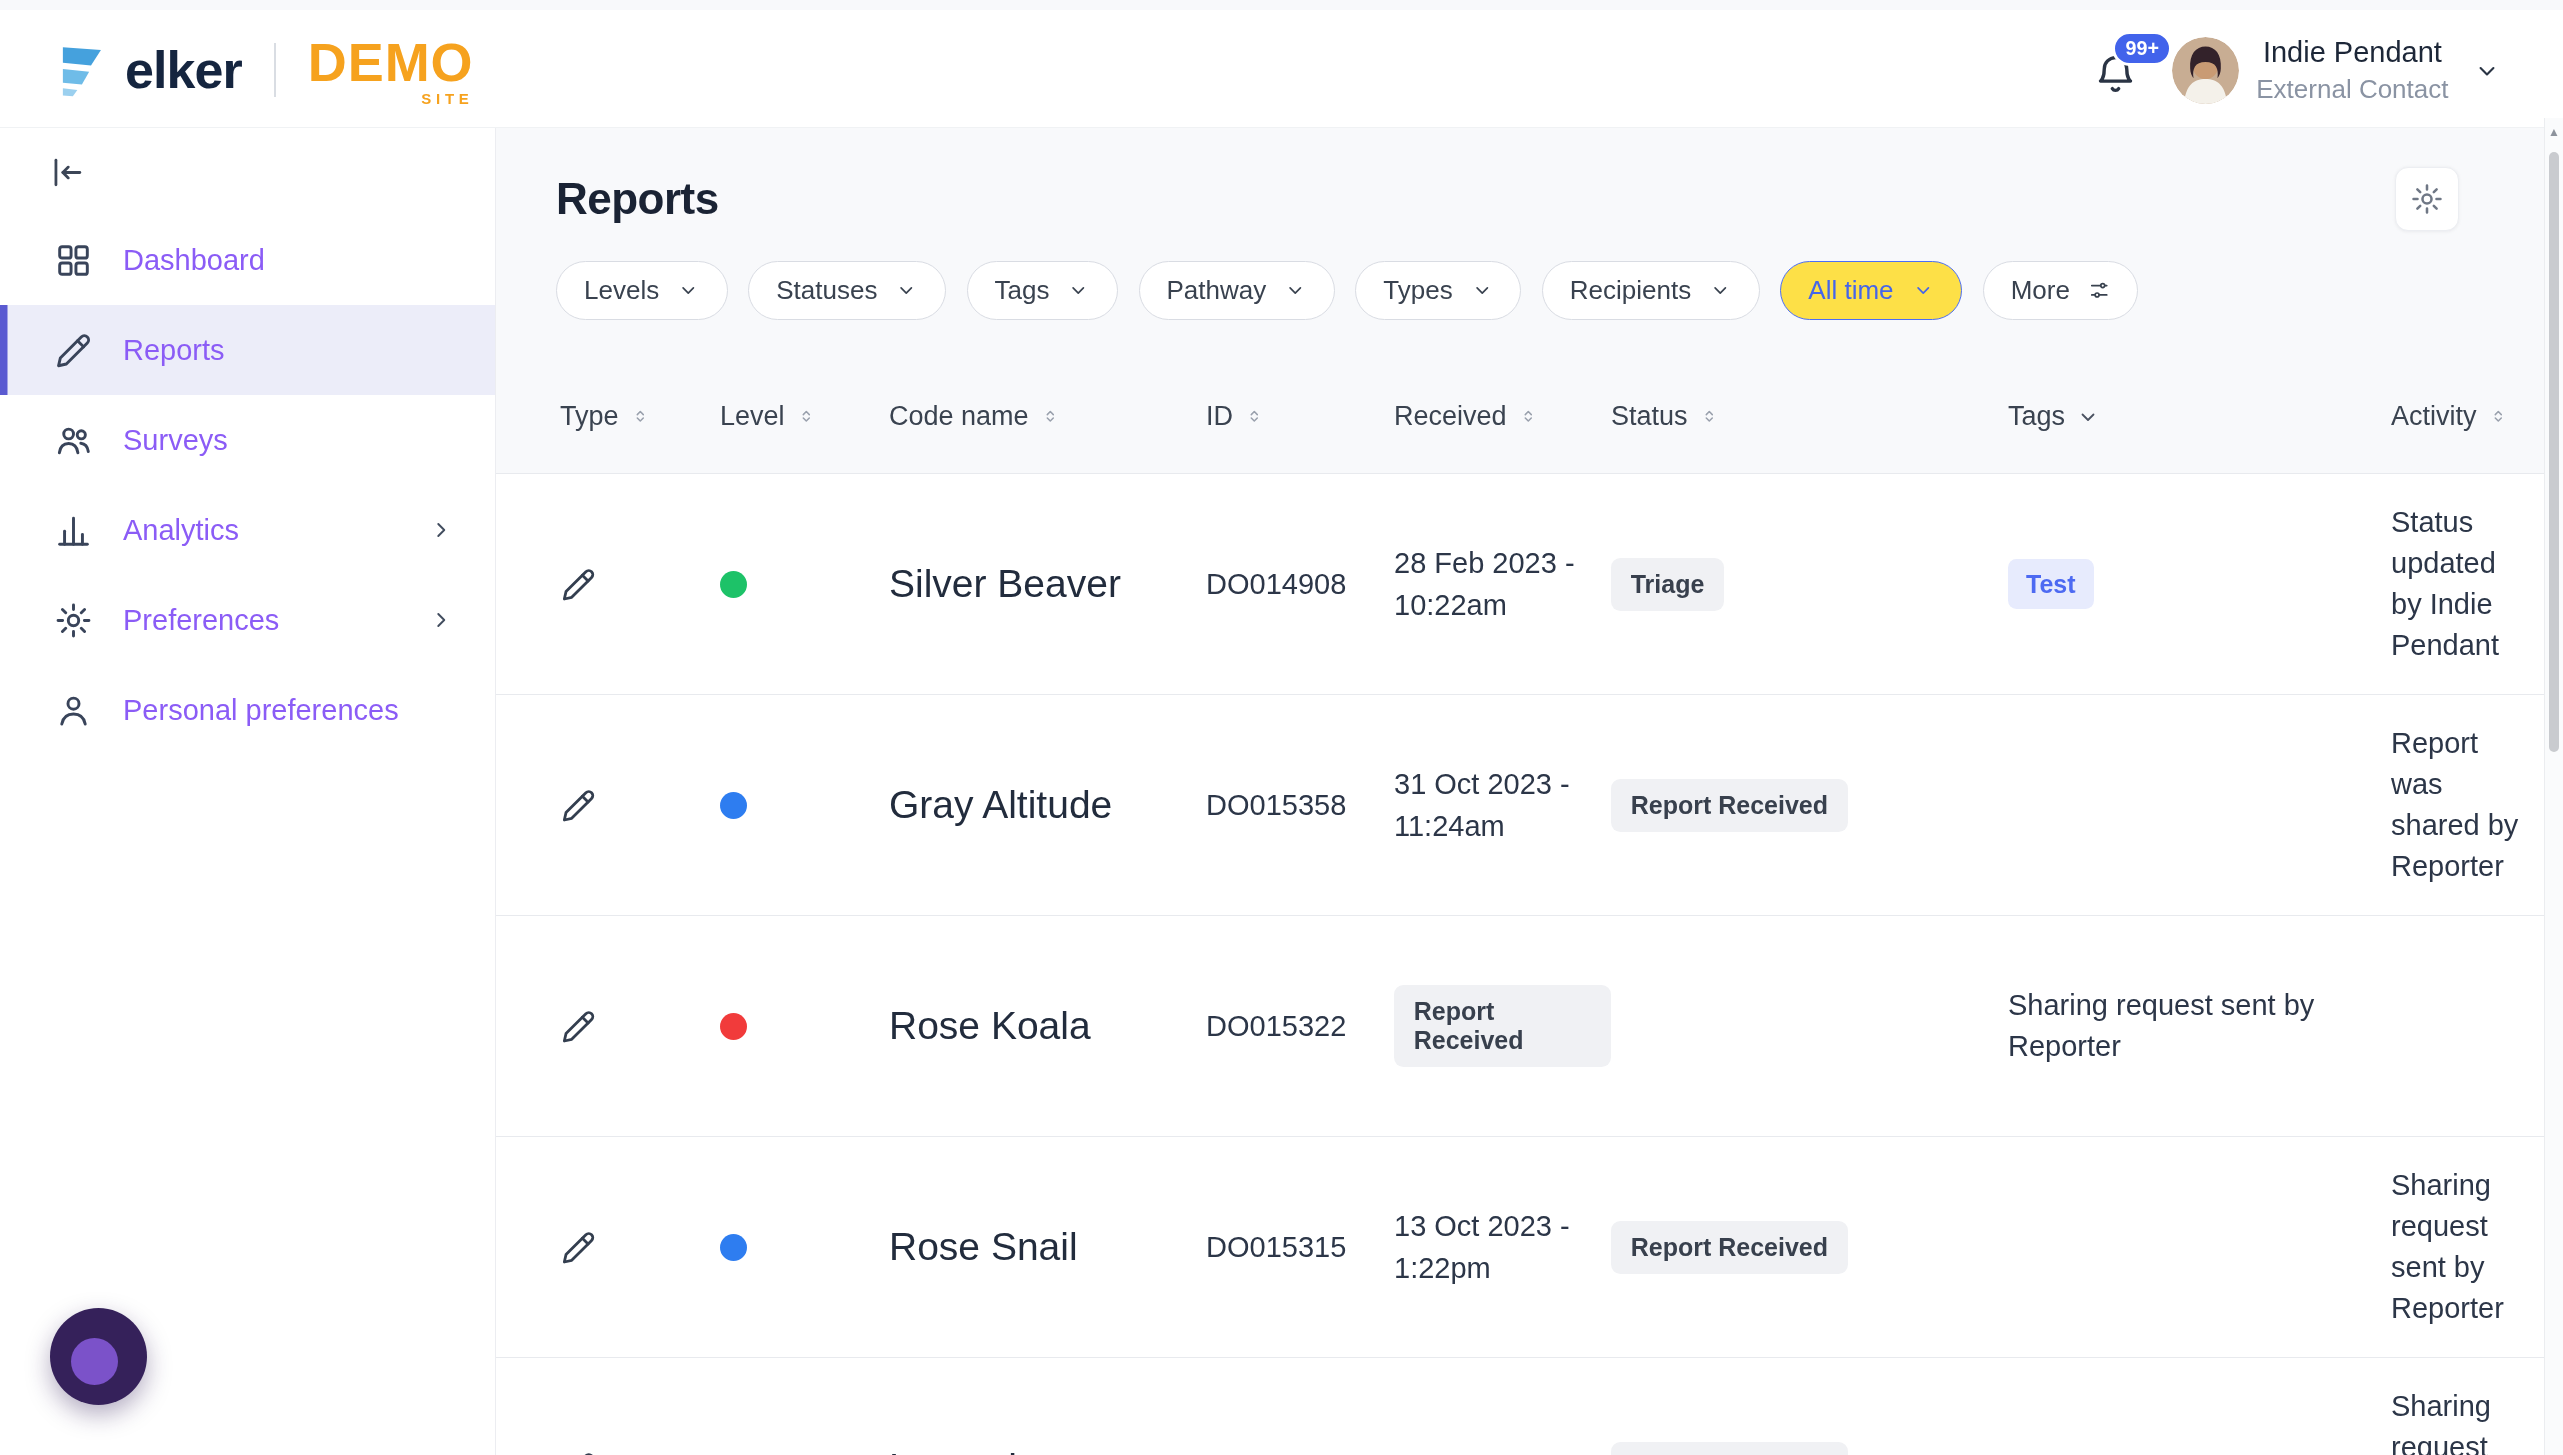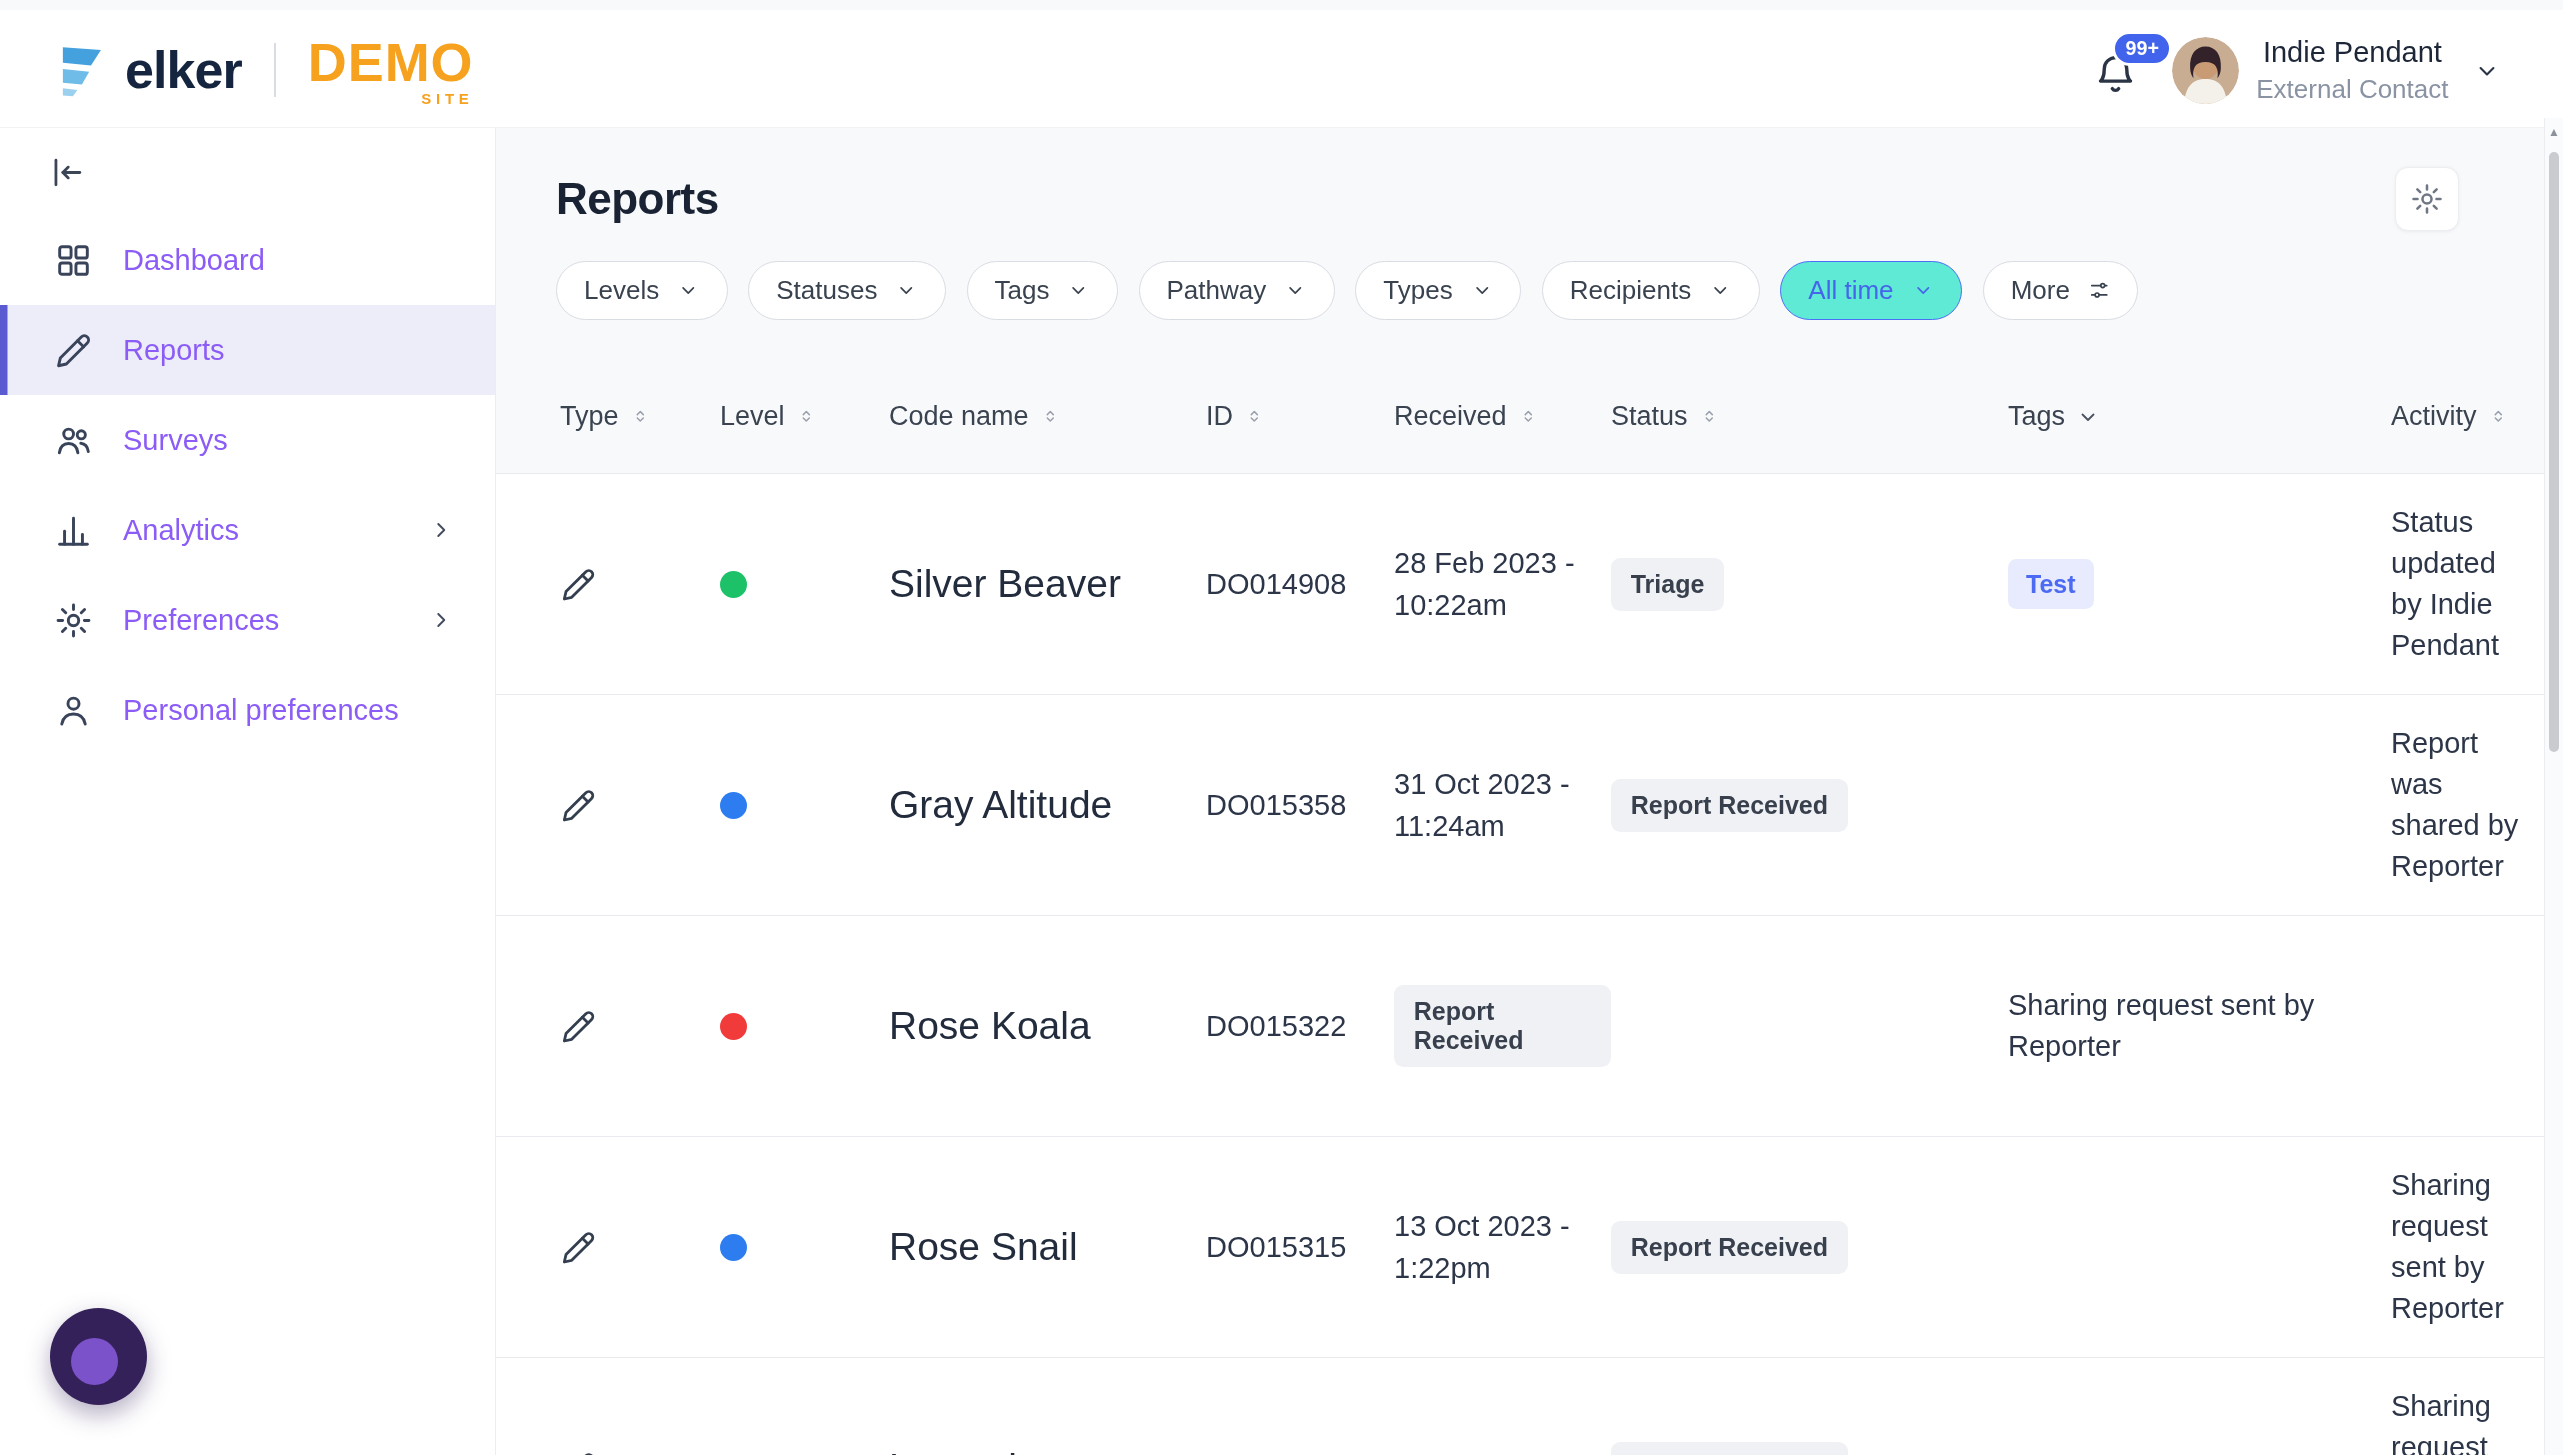--- a/index.html
+++ b/index.html
@@ -79,21 +79,21 @@
   }
   .settings-btn svg { width: 34px; height: 34px; }
 
   .filters { display: flex; gap: 20.6px; padding-left: 60px; margin-top: 30px; }
   .pill {
     display: inline-flex; align-items: center; gap: 18px; height: 59px; padding: 0 27px;
     border-radius: 30px; border: 1.9px solid #d9dce3; background: #fff;
     font-size: 26px; color: #39424f; font-weight: 500; cursor: pointer; font-family: inherit;
   }
   .pill svg { width: 22.5px; height: 22.5px; color: #39424f; }
-  .pill.active { border-color: #4c6ef5; background: #5eead4; color: #4565ea; }
+  .pill.active { border-color: #4c6ef5; background: #fde047; color: #4565ea; }
   .pill.active svg { color: #4565ea; }
 
   .grid-cols {
     display: grid;
     grid-template-columns: 160px 169px 317px 188px 217px 397px 383px minmax(0, 1fr);
     padding: 0 14px 0 64px;
   }
   .thead { margin-top: 81px; font-size: 27px; font-weight: 500; color: #3a4350; }
   .th { display: flex; align-items: center; gap: 11.2px; cursor: pointer; }
   .th svg { width: 20.6px; height: 20.6px; color: #9aa1ad; flex: none; }

